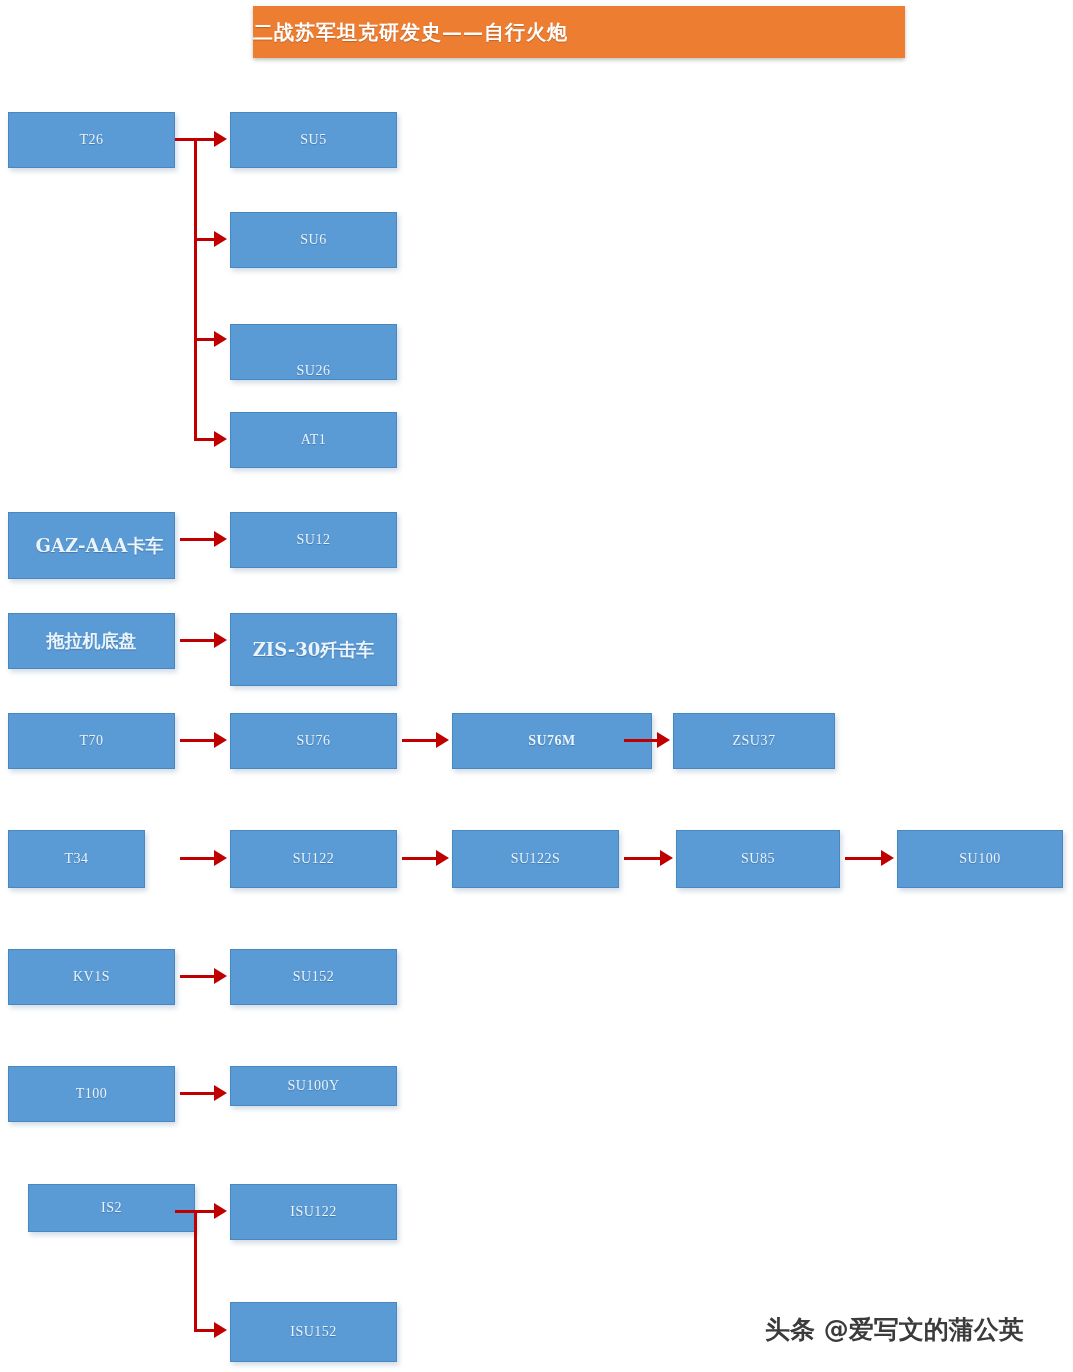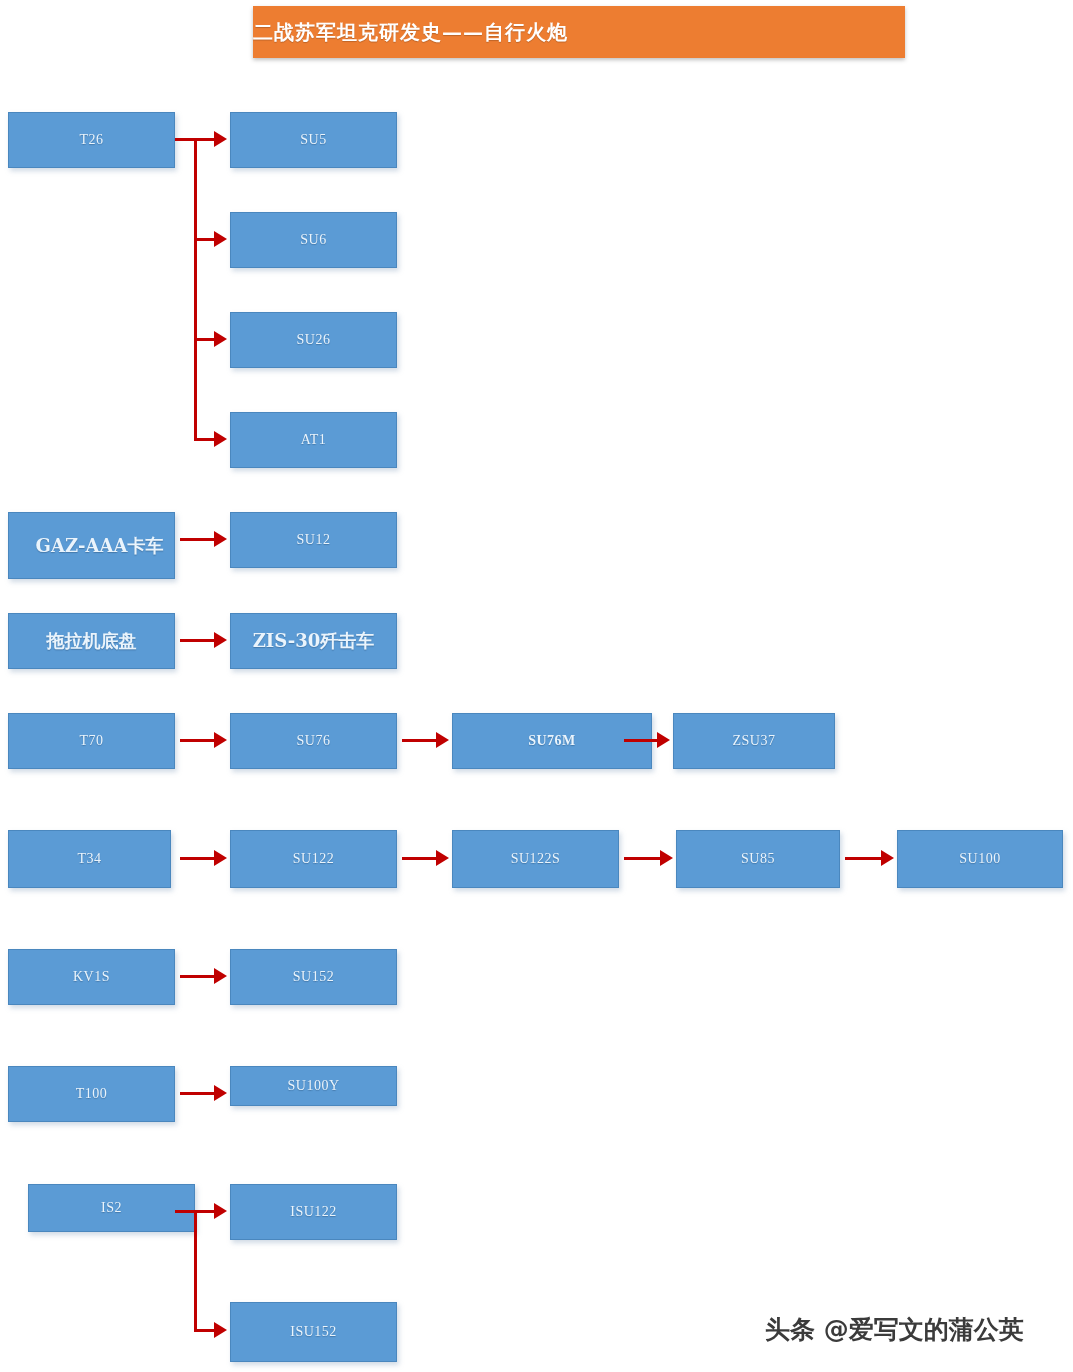--- a/index.html
+++ b/index.html
@@ -93,21 +93,21 @@
   </div>
 
   <div class="node" style="left:230px;top:112px;width:167px;height:56px;">
     <span>SU5</span>
   </div>
 
   <div class="node" style="left:230px;top:212px;width:167px;height:56px;">
     <span>SU6</span>
   </div>
 
-  <div class="node" style="left:230px;top:312px;width:167px;height:56px;">
+  <div class="node" style="left:230px;top:324px;width:167px;height:56px;align-items:flex-end;">
     <span>SU26</span>
   </div>
 
   <div class="node" style="left:230px;top:412px;width:167px;height:56px;">
     <span>AT1</span>
   </div>
 
   <div class="conn h-line" style="left:175px;top:138px;width:22px;"></div>
 
   <div class="conn v-line" style="left:194px;top:138px;height:302px;"></div>
@@ -129,21 +129,21 @@
   </div>
   <div class="node" style="left:230px;top:512px;width:167px;height:56px;">
     <span>SU12</span>
   </div>
   <div class="conn h-line" style="left:180px;top:538px;width:36px;"></div>
   <div class="arrow-head" style="left:214px;top:531px;"></div>
 
   <div class="node cjk" style="left:8px;top:613px;width:167px;height:56px;">
     <span>拖拉机底盘</span>
   </div>
-  <div class="node cjk" style="left:230px;top:613px;width:167px;height:56px;text-align:center;">
+  <div class="node cjk" style="left:230px;top:613px;width:167px;height:73px;text-align:center;">
     <span>ZIS-30歼击车</span>
   </div>
   <div class="conn h-line" style="left:180px;top:639px;width:36px;"></div>
   <div class="arrow-head" style="left:214px;top:632px;"></div>
 
   <div class="node" style="left:8px;top:713px;width:167px;height:56px;">
     <span>T70</span>
   </div>
   <div class="node" style="left:230px;top:713px;width:167px;height:56px;align-items:center;">
     <span>SU76</span>
@@ -154,21 +154,21 @@
   <div class="node" style="left:673px;top:713px;width:162px;height:56px;">
     <span>ZSU37</span>
   </div>
   <div class="conn h-line" style="left:180px;top:739px;width:36px;"></div>
   <div class="arrow-head" style="left:214px;top:732px;"></div>
   <div class="conn h-line" style="left:402px;top:739px;width:36px;"></div>
   <div class="arrow-head" style="left:436px;top:732px;"></div>
   <div class="conn h-line" style="left:624px;top:739px;width:36px;"></div>
   <div class="arrow-head" style="left:657px;top:732px;"></div>
 
-  <div class="node" style="left:8px;top:830px;width:163px;height:58px;">
+  <div class="node" style="left:8px;top:830px;width:137px;height:58px;">
     <span>T34</span>
   </div>
   <div class="node" style="left:230px;top:830px;width:167px;height:58px;">
     <span>SU122</span>
   </div>
   <div class="node" style="left:452px;top:830px;width:167px;height:58px;">
     <span>SU122S</span>
   </div>
   <div class="node" style="left:676px;top:830px;width:164px;height:58px;">
     <span>SU85</span>

